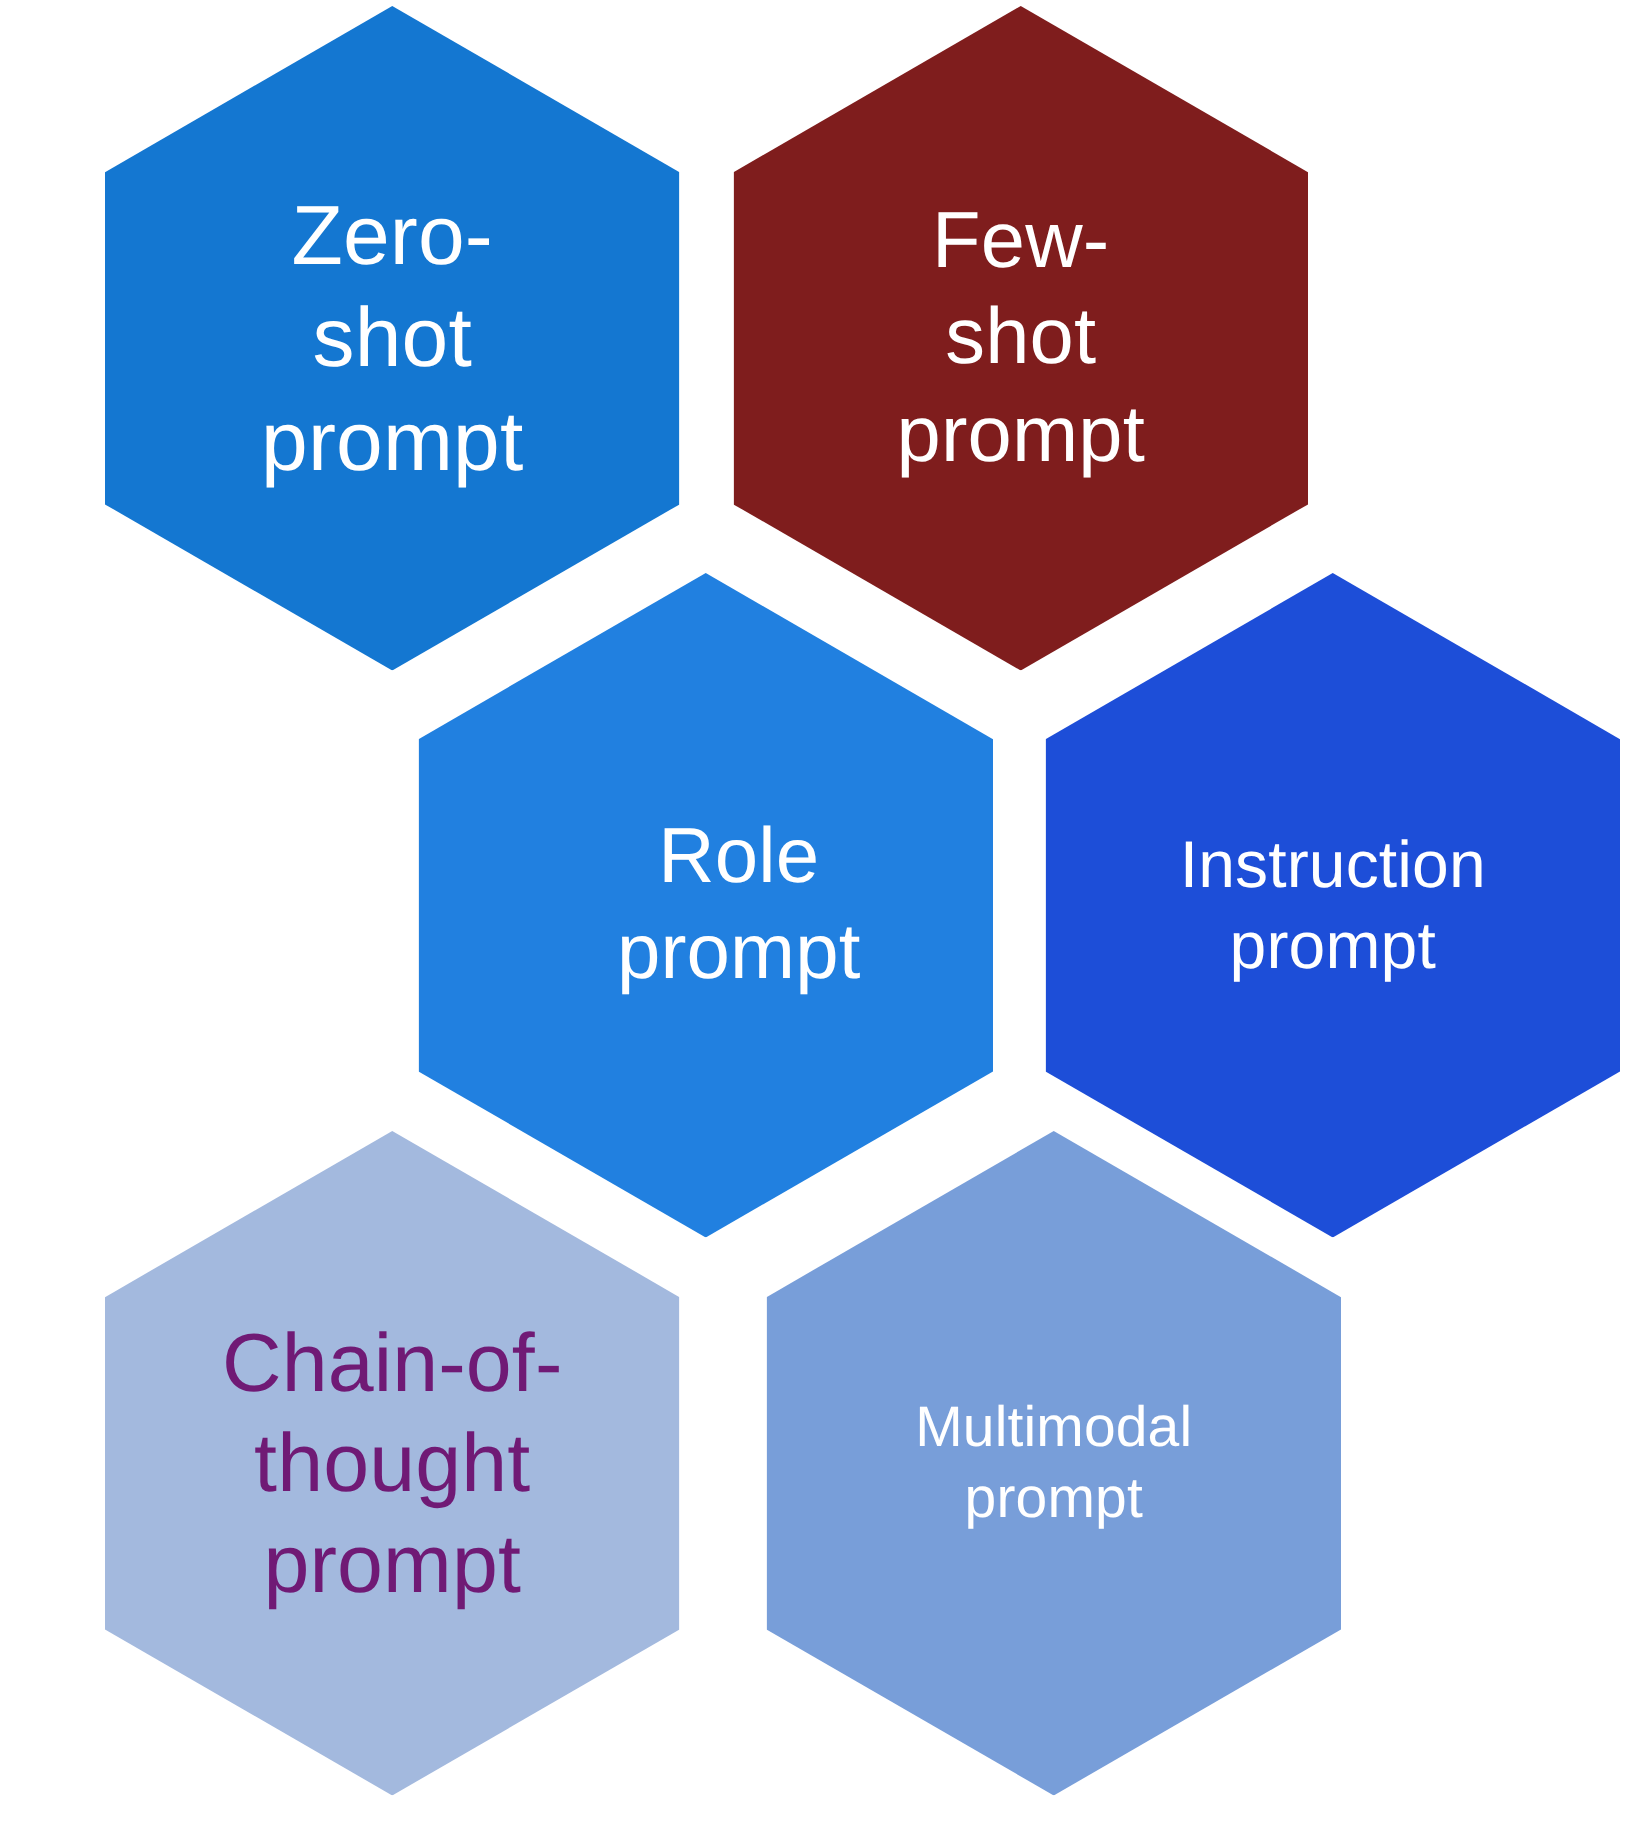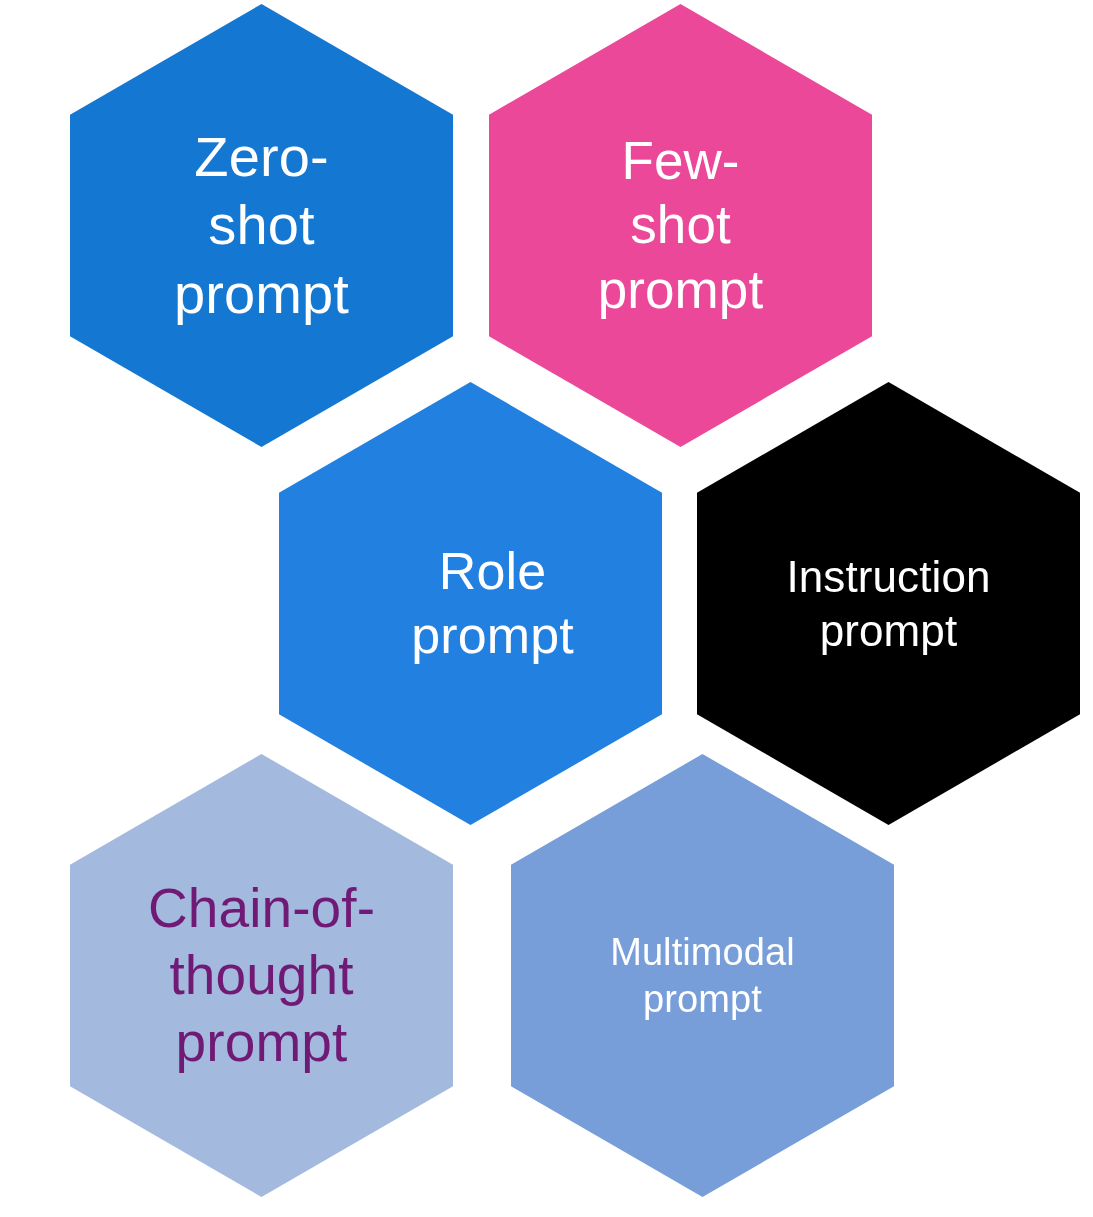--- a/index.html
+++ b/index.html
@@ -64,32 +64,32 @@
 <body style="background: rgb(255, 255, 255);">
 
 <div id="hex-diagram">
 
   <div class="hex-cell" id="hex-zero-shot" style="background-color: rgb(20, 119, 209);">
     <span class="hex-label" id="label-zero-shot" style="color: rgb(255, 255, 255);">Zero-
 shot
 prompt</span>
   </div>
 
-  <div class="hex-cell" id="hex-few-shot" style="background-color: #ec4899;">
+  <div class="hex-cell" id="hex-few-shot" style="background-color: #7f1d1d;">
     <span class="hex-label" id="label-few-shot" style="color: rgb(255, 255, 255);">Few-
 shot
 prompt</span>
   </div>
 
   <div class="hex-cell" id="hex-role" style="background-color: rgb(33, 128, 224); padding-left: 44px;">
     <span class="hex-label" id="label-role" style="color: rgb(255, 255, 255);">Role
 prompt</span>
   </div>
 
-  <div class="hex-cell" id="hex-instruction" style="background-color: #000000;">
+  <div class="hex-cell" id="hex-instruction" style="background-color: #1d4ed8;">
     <span class="hex-label" id="label-instruction" style="color: rgb(255, 255, 255);">Instruction
 prompt</span>
   </div>
 
   <div class="hex-cell" id="hex-chain-of-thought" style="background-color: rgb(163, 185, 222);">
     <span class="hex-label" id="label-chain-of-thought" style="color: #701a75;">Chain-of-
 thought
 prompt</span>
   </div>
 

